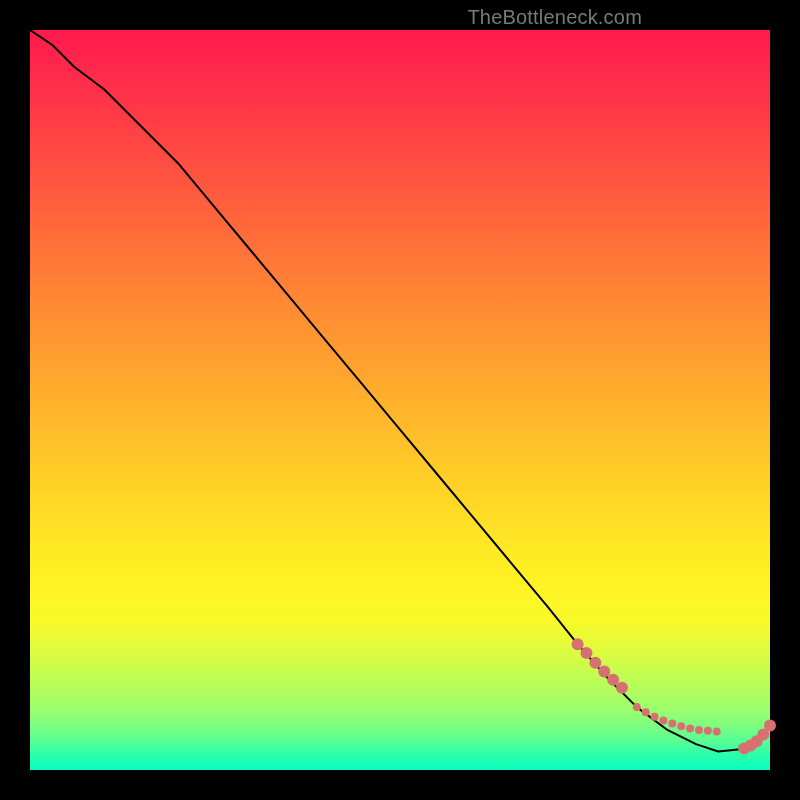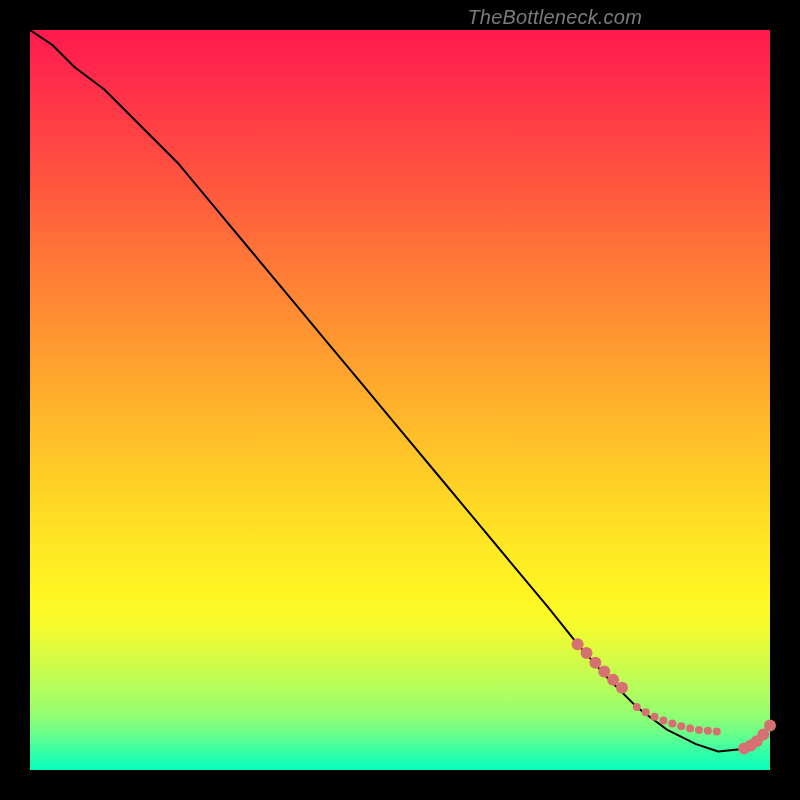--- a/index.html
+++ b/index.html
@@ -9,21 +9,20 @@
     height: 800px;
     background: #000;
     overflow: hidden;
     font-family: Arial, Helvetica, sans-serif;
   }
   .stage {
     position: relative;
     width: 656px;
     height: 800px;
     background: #000;
-    font-style: italic;
   }
   .plot {
     position: absolute;
     left: 30px;
     top: 30px;
     width: 740px;
     height: 740px;
     background: linear-gradient(to bottom,
       #ff1a4d 0%,
       #ff2a4b 6%,

